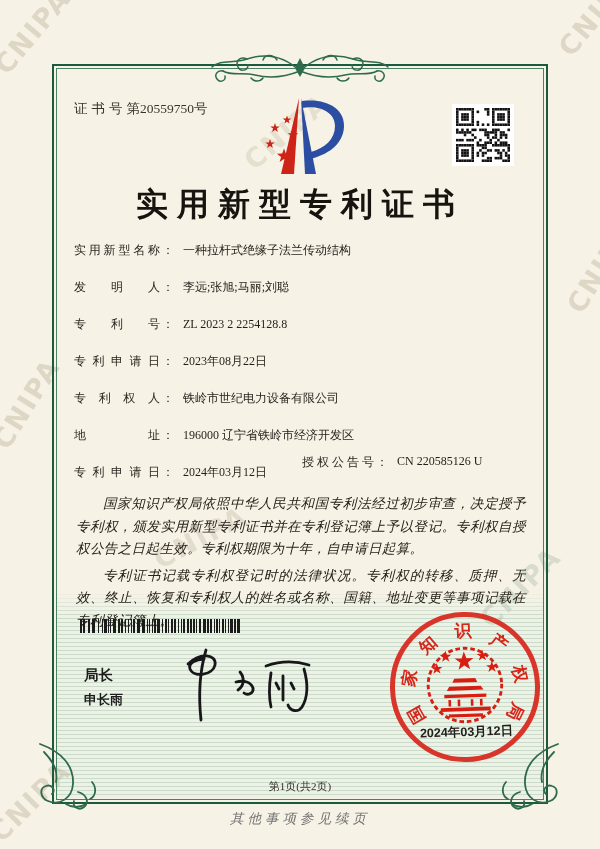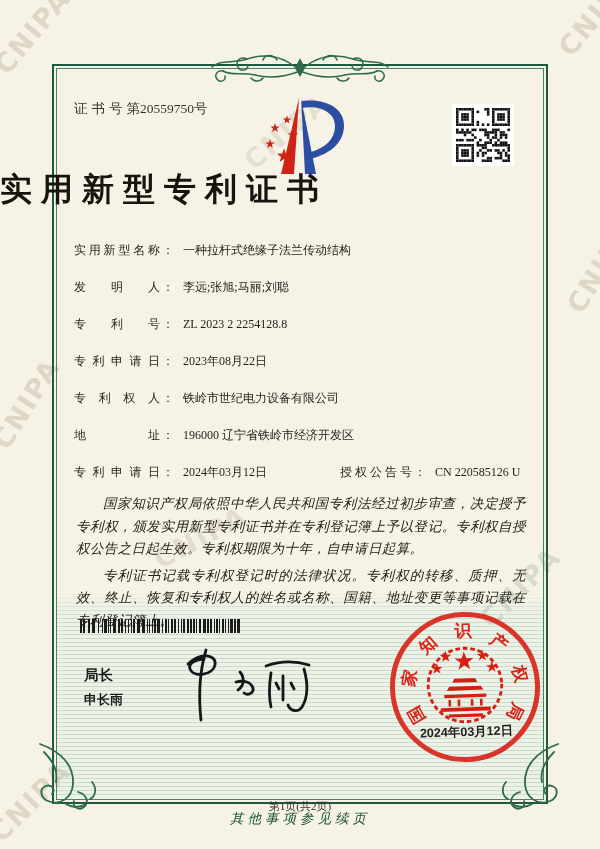--- a/index.html
+++ b/index.html
@@ -41,34 +41,34 @@
   #orn-top{left:205px; top:45px;}
   #orn-bl{left:34px; top:738px; transform:scaleX(-1);}
   #orn-br{left:494px; top:738px;}
   
   #cert-no{position:absolute; left:74px; top:100px; z-index:5; font-size:13.5px; color:#3a352c;}
   #cert-no .pre{letter-spacing:4px;}
   #qr{position:absolute; left:452px; top:104px; width:62px; height:62px; z-index:5;
       background:#fff; padding:4px; box-sizing:border-box;}
   #logo{position:absolute; left:248px; top:92px; z-index:5;}
   #title{
-    position:absolute; left:0; top:168px; width:600px; z-index:5;
-    font-size:32px; font-weight:bold; letter-spacing:9px;
+    position:absolute; left:0; top:183px; width:600px; z-index:5;
+    text-align:center; font-size:32px; font-weight:bold; letter-spacing:9px;
     color:#17130e;
   }
   
   #fields{position:absolute; left:74px; top:232px; width:456px; z-index:5; font-size:12px;}
   .frow{position:relative; height:37px; display:flex; align-items:center; white-space:nowrap;}
   .flabel{
     display:inline-block; width:86px; text-align:justify; text-align-last:justify;
     color:#2b2620;
   }
   .fcolon{display:inline-block; margin:0 9px 0 2px;}
   .fvalue{color:#221e19;}
-  .fpair2{position:absolute; left:228px; top:0; height:37px; display:flex; align-items:center;margin-left:38px;}
+  .fpair2{position:absolute; left:228px; top:0; height:37px; display:flex; }
   .fpair2 .flabel{width:72px;}
   
   #paras{
     position:absolute; left:72px; top:489px; width:458px; z-index:5;
     font-size:13.5px; line-height:22.5px; letter-spacing:0.4px;
     font-style:italic; text-align:justify; color:#262119;
   }
   #paras p{margin:4px; text-indent:2em;}
   
   #barcode{position:absolute; left:80px; top:619px; z-index:5;}
@@ -89,23 +89,23 @@
     font-weight:bold; font-size:17px; color:#d8251a;
   }
   #emblem{position:absolute; left:50%; top:27px; transform:translateX(-50%);}
   #seal-date{
     position:absolute; left:0; bottom:16px; width:100%; text-align:center;
     font-family:"Liberation Sans","DejaVu Sans",sans-serif;
     font-weight:bold; font-size:12.5px; color:#23201d;
   }
   
   #page-number{position:absolute; left:0; top:779px; width:600px; text-align:center;
-    z-index:5; font-size:11px; color:#33302a;margin-top:20px;}
+    z-index:5; font-size:11px; color:#33302a;}
   #cont-note{position:absolute; left:0; top:810px; width:600px; text-align:center;
-    z-index:5; font-size:13.5px; font-style:italic; letter-spacing:4px; color:#14532d;}
+    z-index:5; font-size:13.5px; font-style:italic; letter-spacing:4px; color:#737373;}
 </style>
 </head>
 <body>
 
 <div id="page">
 
   <div class="wm" style="left:-18px; top:16px; transform:rotate(-50deg);">CNIPA</div>
   <div class="wm" style="left:546px; top:-2px; transform:rotate(-50deg);">CNIPA</div>
   <div class="wm" style="left:236px; top:116px; transform:rotate(-40deg); color:rgba(188,178,152,0.30);">CNIPA</div>
   <div class="wm" style="left:-24px; top:388px; transform:rotate(-58deg);">CNIPA</div>

